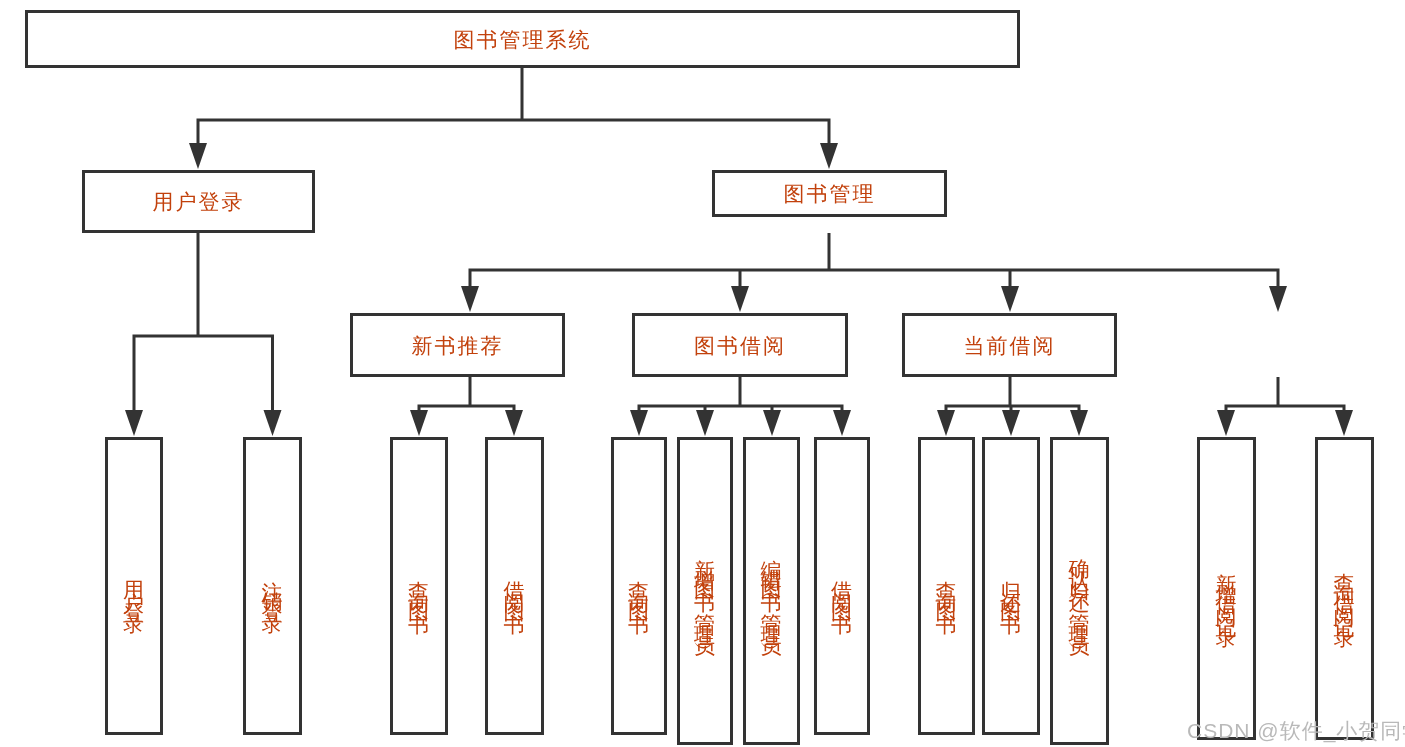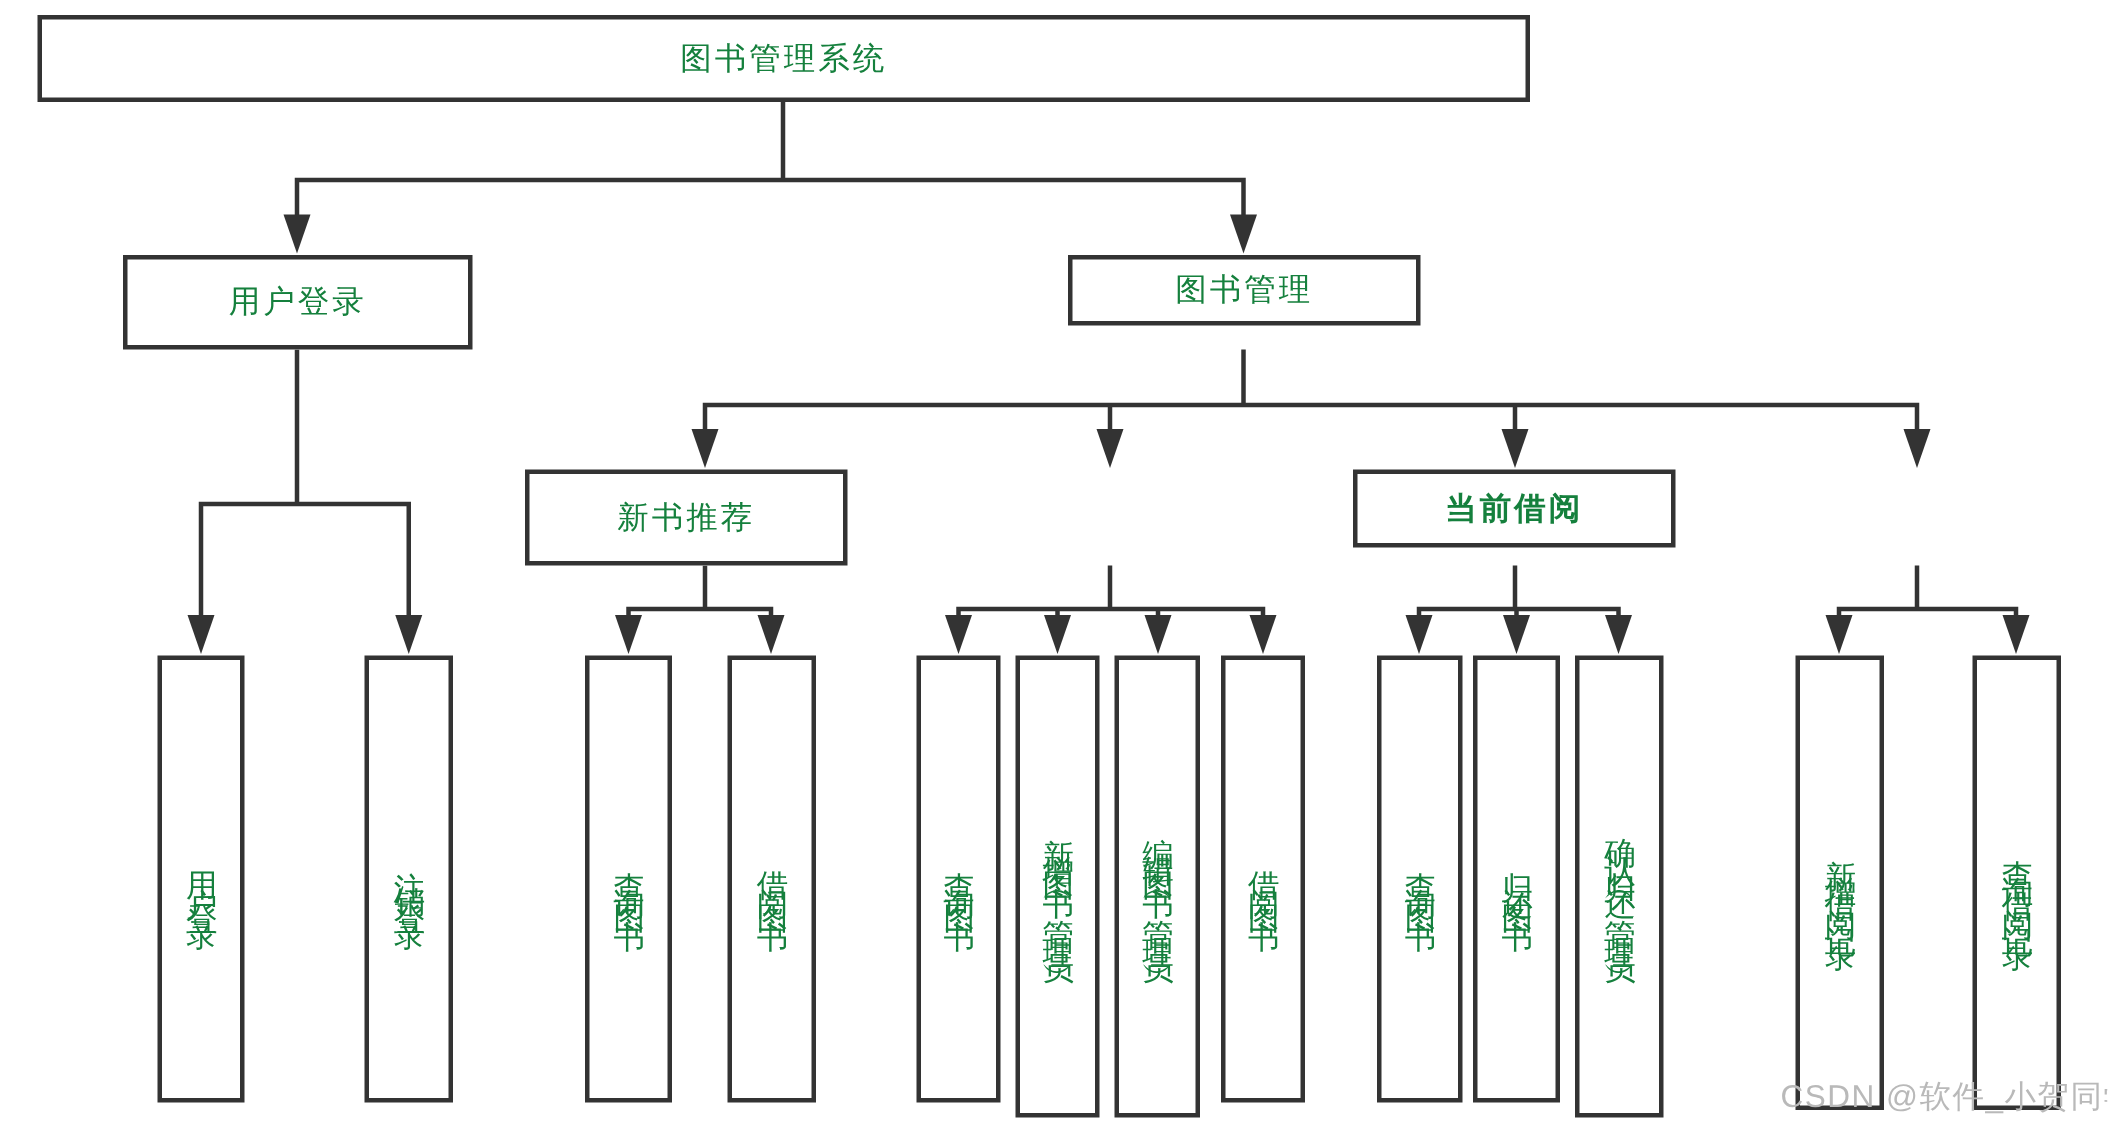--- a/index.html
+++ b/index.html
@@ -15,21 +15,21 @@
   .node{
     position:absolute;
     box-sizing:border-box;
     background:#ffffff;
     border:3px solid #333333;
     display:flex;
     align-items:center;
     justify-content:center;
     font-size:21px;
     letter-spacing:2px;
-    color:#15803d;
+    color:#c2410c;
     text-align:center;
     line-height:1;
   }
   .vnode{
     writing-mode:vertical-rl;
     text-orientation:mixed;
     letter-spacing:11px;
     font-size:21px;
   }
   .watermark{
@@ -92,21 +92,22 @@
       <polygon points="1335,410 1353,410 1344,436"></polygon>
     </g>
   </svg>
 
   <div class="node" style="left:25px;top:10px;width:995px;height:58px;">图书管理系统</div>
 
   <div class="node" style="left:82px;top:170px;width:233px;height:63px;">用户登录</div>
   <div class="node" style="left:712px;top:170px;width:235px;height:47px;">图书管理</div>
 
   <div class="node" style="left:350px;top:313px;width:215px;height:64px;">新书推荐</div>
-  <div class="node" style="left:902px;top:313px;width:215px;height:52px;font-weight:bold;">当前借阅</div>
+  <div class="node" style="left:632px;top:313px;width:216px;height:64px;">图书借阅</div>
+  <div class="node" style="left:902px;top:313px;width:215px;height:64px;">当前借阅</div>
 
   <div class="node vnode" style="left:105px;top:437px;width:58px;height:298px;">用户登录</div>
   <div class="node vnode" style="left:243px;top:437px;width:59px;height:298px;">注销登录</div>
 
   <div class="node vnode" style="left:390px;top:437px;width:58px;height:298px;">查询图书</div>
   <div class="node vnode" style="left:485px;top:437px;width:59px;height:298px;">借阅图书</div>
 
   <div class="node vnode" style="left:611px;top:437px;width:56px;height:298px;">查询图书</div>
   <div class="node vnode" style="left:677px;top:437px;width:56px;height:308px;">新增图书（管理员）</div>
   <div class="node vnode" style="left:743px;top:437px;width:57px;height:308px;">编辑图书（管理员）</div>

